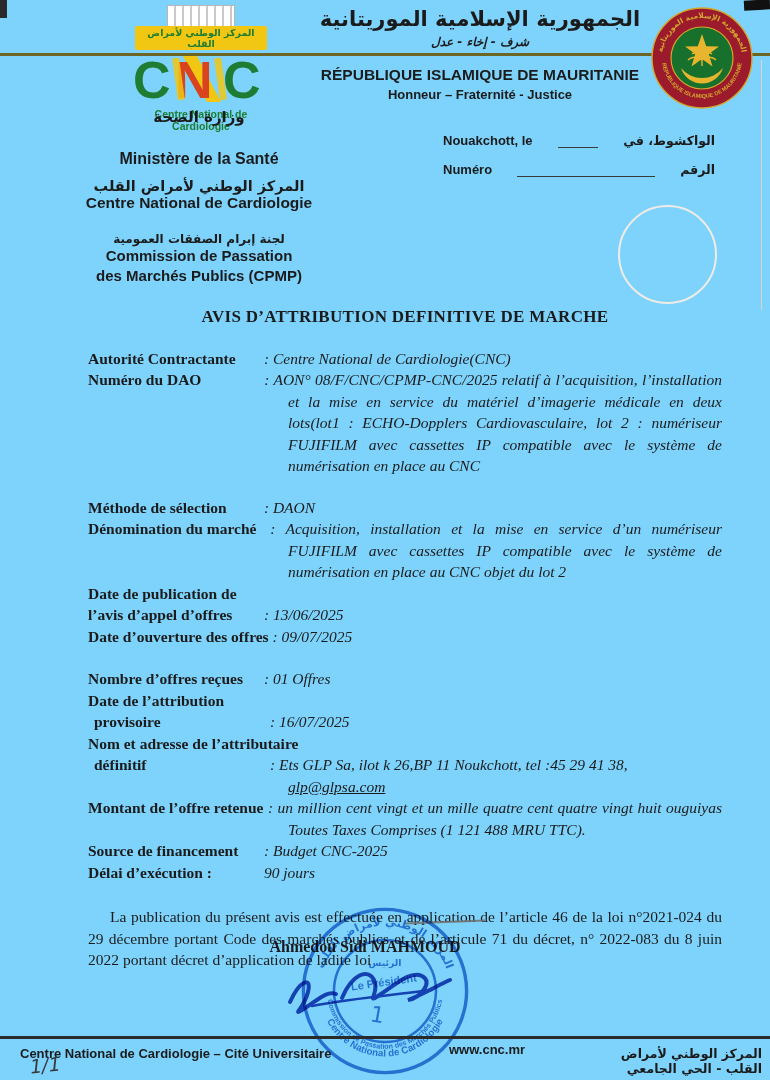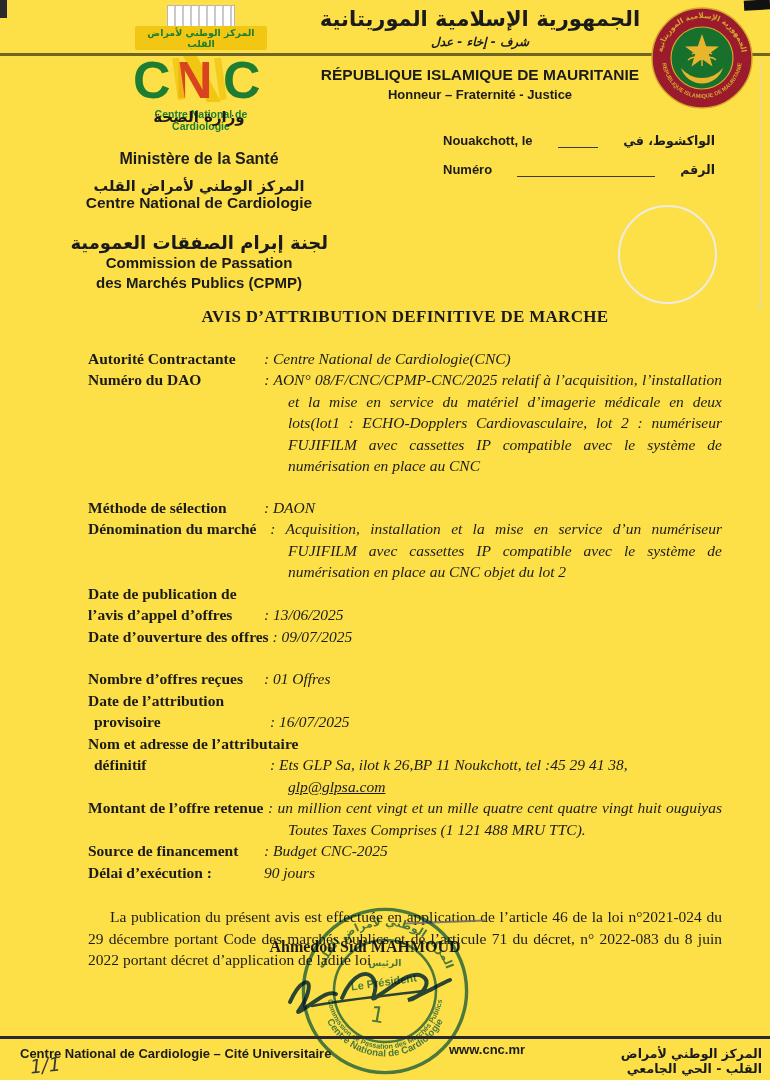--- a/index.html
+++ b/index.html
@@ -1,16 +1,16 @@
 <!DOCTYPE html>
 <html><head>
 <meta charset="utf-8">
 <style>
   html,body{margin:0;padding:0;background:#e8e6e2;}
-  .page{position:relative;width:770px;height:1080px;background:#fde047;overflow:hidden;
+  .page{position:relative;width:770px;height:1080px;background:#7dd3fc;overflow:hidden;
         font-family:"Liberation Serif",serif;color:#1b1b1b;margin:0 auto;
         box-shadow:0 0 6px rgba(0,0,0,.25);}
   
   .rule-top{position:absolute;top:53px;left:0;width:770px;height:3px;background:#6d6524;}
   .corner-tr{position:absolute;top:0;right:0;width:26px;height:10px;background:#111;transform:rotate(-3deg);}
   .corner-tl{position:absolute;top:0;left:0;width:7px;height:18px;background:#2a2a2a;}
   .edge-shadow{position:absolute;top:60px;right:8px;width:1px;height:250px;background:#d8d4ce;}
   .watermark{position:absolute;top:205px;left:618px;width:95px;height:95px;border:2px solid #efece6;border-radius:50%;}
 
   .natcenter{position:absolute;left:290px;top:6px;width:380px;text-align:center;}
@@ -25,21 +25,21 @@
       background:repeating-linear-gradient(90deg,#ffffff 0 6px,#c9c9c9 6px 8px);}
   .cnc-banner{width:128px;margin:0 auto;background:#f2c713;color:#1e7d32;font-family:"DejaVu Sans",sans-serif;
       font-weight:bold;font-size:9.5px;padding:1px 2px;border-radius:2px;}
   .cnc-caption{color:#1e7d32;font-family:"Liberation Sans",sans-serif;font-weight:bold;font-size:10.5px;margin-top:-4px;}
 
   .ministry{position:absolute;left:70px;top:108px;width:258px;text-align:center;}
   .ministry .ar1{font-size:15px;}
   .ministry .fr1{font-family:"Liberation Sans",sans-serif;font-weight:bold;font-size:16px;margin-bottom:10px;margin-top:24px;}
   .ministry .ar2{font-size:14.5px;margin-top:4px;}
   .ministry .fr2{font-family:"Liberation Sans",sans-serif;font-weight:bold;font-size:15.5px;margin-bottom:14px;}
-  .ministry .ar3{font-size:18px;margin-top:20px;text-align:right;}
+  .ministry .ar3{font-size:12px;margin-top:20px;}
   .ministry .fr3{font-family:"Liberation Sans",sans-serif;font-weight:bold;font-size:15px;line-height:20px;}
 
   .dateblock{position:absolute;left:443px;top:133px;width:272px;font-family:"Liberation Sans",sans-serif;font-weight:bold;font-size:13px;}
   .dline{display:flex;align-items:flex-end;margin-bottom:14px;gap:20px;}
   .dline .fill{flex:1;border-bottom:1.5px solid #3a3a3a;height:14px;margin:0 5px;}
   .dline .ar{font-size:12.5px;}
 
   
   .doc{position:absolute;left:88px;top:306px;width:634px;font-size:15.5px;line-height:21.5px;}
   .doc-title{text-align:center;font-weight:bold;font-size:17px;letter-spacing:.3px;margin-bottom:20px;}

